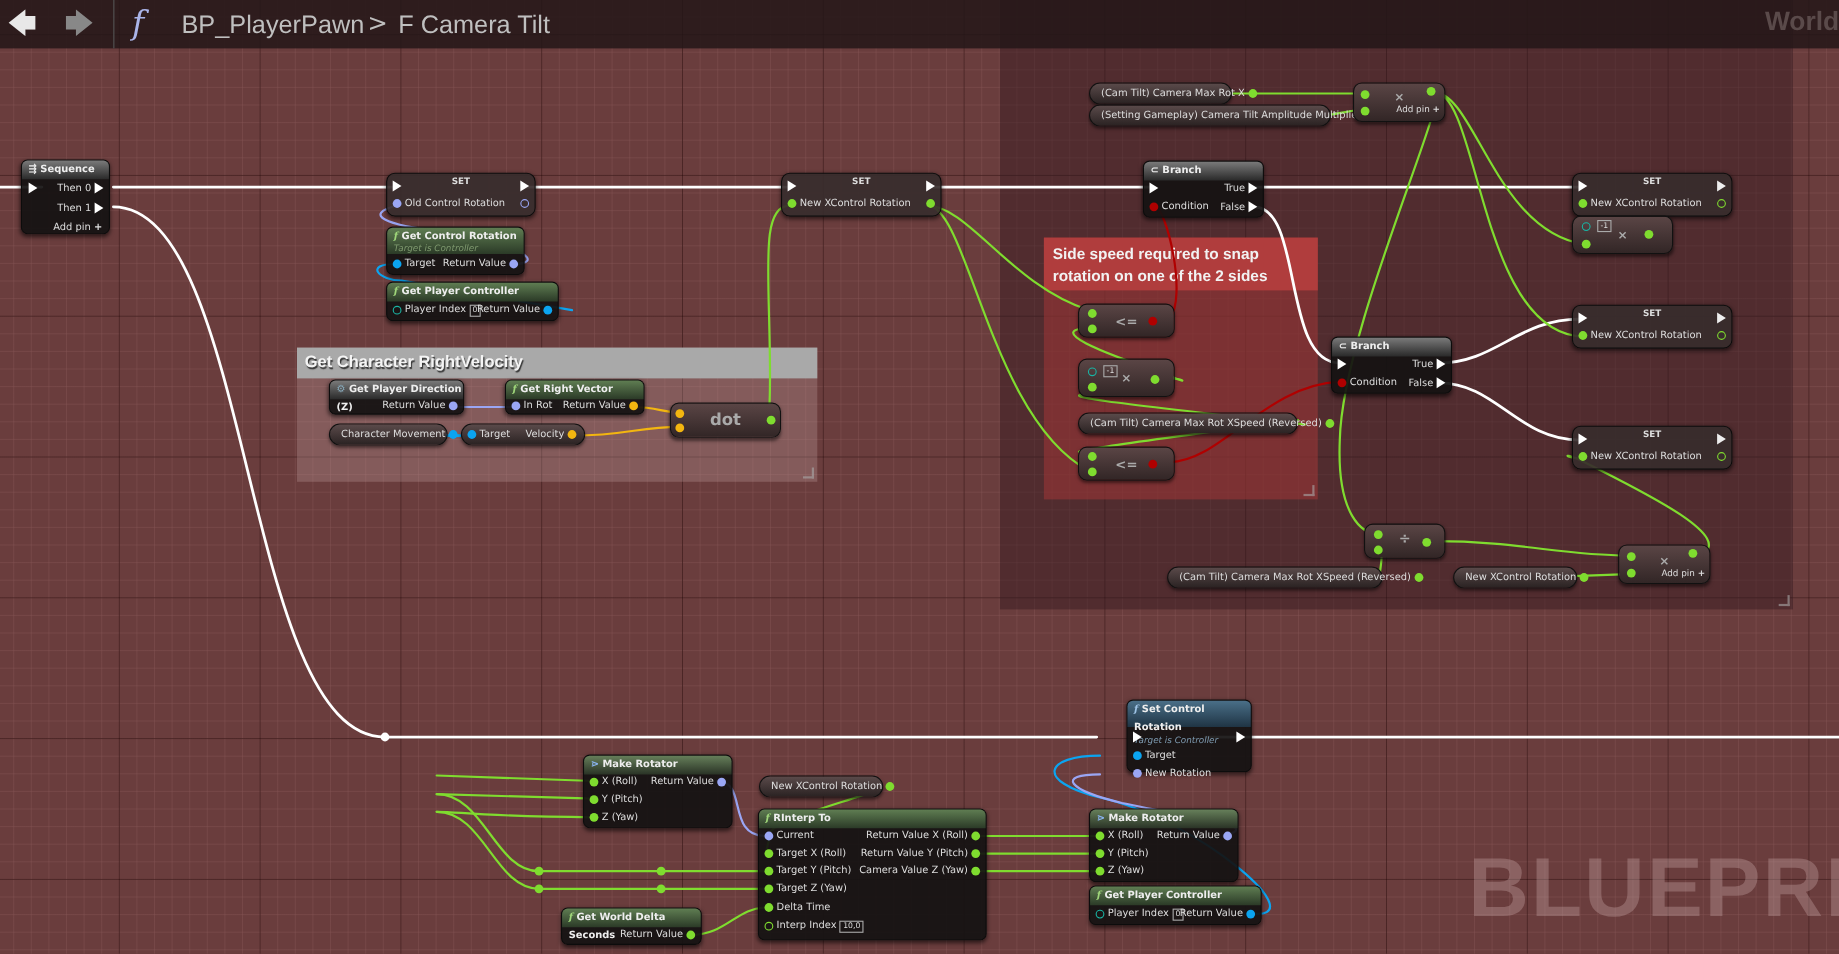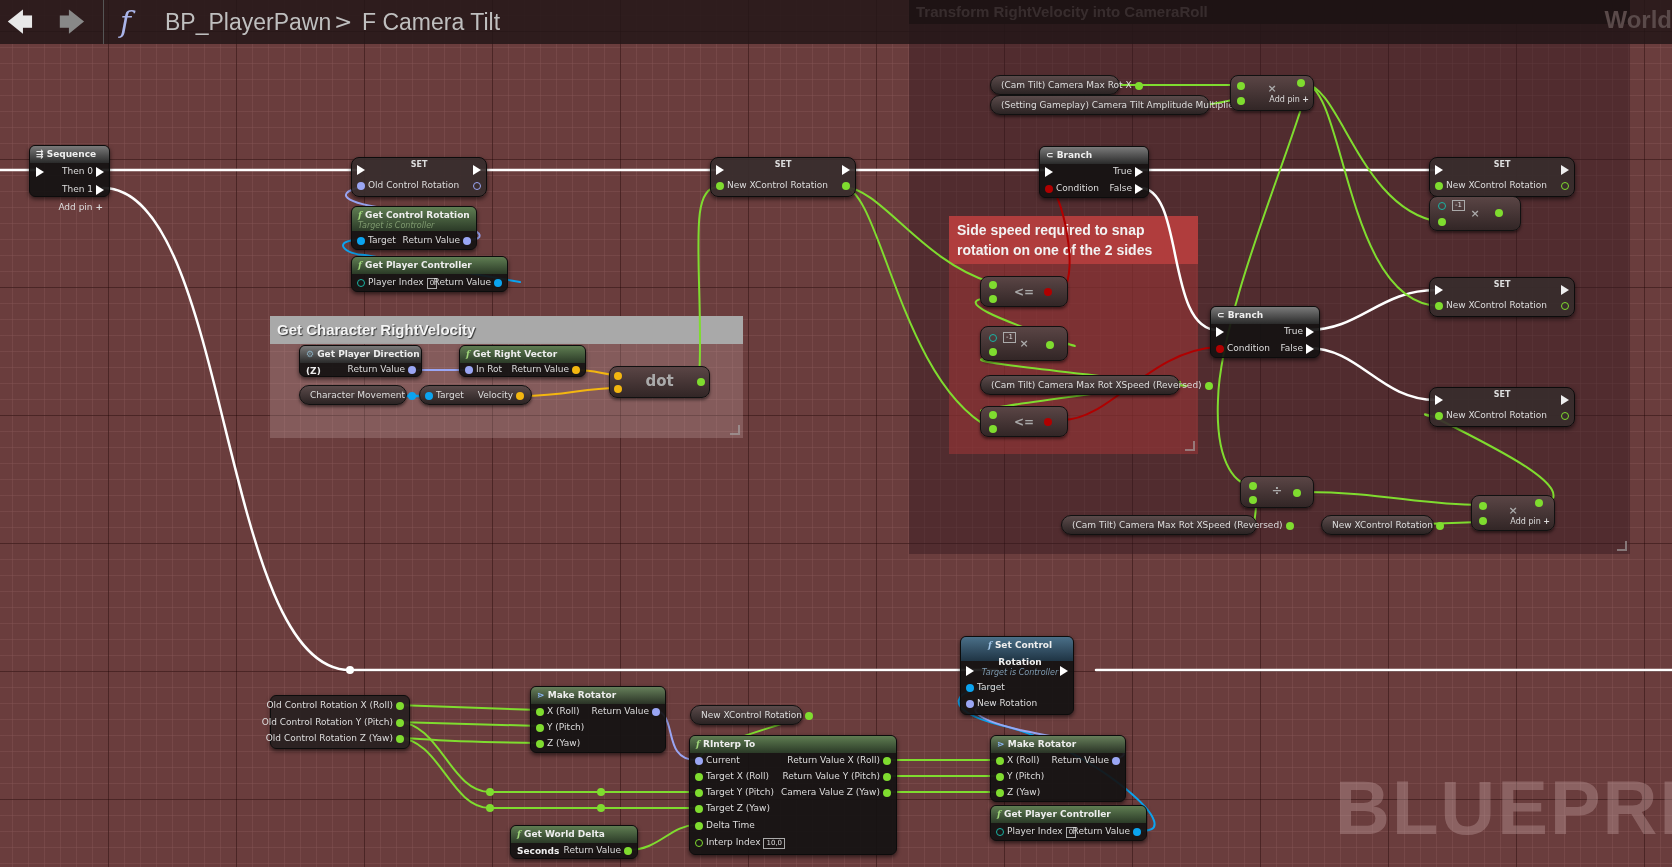--- a/index.html
+++ b/index.html
@@ -54,21 +54,20 @@
   .op .sym{position:absolute;left:0;right:0;text-align:center;color:#aaa;font-weight:bold;}
   .inbox{display:inline-block;border:1px solid #aaa;font-size:7px;padding:0 2px;line-height:9px;margin-left:3px;color:#ddd;}
   .watermark{position:absolute;left:1335px;top:764px;font-family:"Liberation Sans",sans-serif;font-size:76px;font-weight:bold;color:rgba(200,170,170,0.35);letter-spacing:2px;}
 </style>
 </head>
 <body>
 
 <div id="graph">
 
 <div class="comment c-transform">
-  <div class="ctitle">Transform RightVelocity into CameraRoll</div>
   <div class="resize-grip"></div>
 </div>
 <div class="comment c-rightvel">
   <div class="ctitle">Get Character RightVelocity</div>
   <div class="resize-grip"></div>
 </div>
 <div class="comment c-sidespeed">
   <div class="ctitle">Side speed required to snap rotation on one of the 2 sides</div>
   <div class="resize-grip"></div>
 </div>
@@ -129,21 +128,21 @@
     <path d="M886 776 L1000 776" stroke="#7fdc2f" stroke-width="2"></path>
     <path d="M886 792 L1000 792" stroke="#7fdc2f" stroke-width="2"></path>
   </g>
   <circle cx="350" cy="670" r="4" fill="#fff"></circle>
   <circle cx="490" cy="792" r="4" fill="#7fdc2f"></circle>
   <circle cx="601" cy="792" r="4" fill="#7fdc2f"></circle>
   <circle cx="490" cy="808" r="4" fill="#7fdc2f"></circle>
   <circle cx="601" cy="808" r="4" fill="#7fdc2f"></circle>
 </svg>
 
-<div class="node" style="left:29px;top:145px;width:81px;height:52px;">
+<div class="node" style="left:19px;top:145px;width:81px;height:68px;">
   <div class="nh gray"><span>⇶ </span><span>Sequence</span></div>
   <span class="pin" style="left:3px;top:20px;"><span class="exec"></span></span>
   <span class="pin" style="right:2px;top:20px;"><span>Then 0</span><span class="exec"></span></span>
   <span class="pin" style="right:2px;top:38px;"><span>Then 1</span><span class="exec"></span></span>
   <span class="pin" style="right:6px;top:56px;"><span>Add pin</span> <b>+</b></span>
 </div>
 
 <div class="node set" style="left:351px;top:157px;width:136px;height:40px;">
   <div class="set-title">SET</div>
   <span class="pin" style="left:2px;top:6px;"><span class="exec"></span></span>
@@ -304,33 +303,28 @@
 </div>
 
 <div class="op" style="left:1471px;top:495px;width:84px;height:36px;">
   <span class="dot c-green" style="position:absolute;left:4px;top:6px;"></span>
   <span class="dot c-green" style="position:absolute;left:4px;top:21px;"></span>
   <span class="sym" style="top:8px;font-size:11px;">×</span>
   <span class="dot c-green" style="position:absolute;right:8px;top:3px;"></span>
   <span class="pin" style="right:4px;top:21px;font-size:8px;"><span>Add pin</span> <b>+</b></span>
 </div>
 
-<div class="node" style="left:960px;top:636px;width:114px;height:79px;text-align:center;">
+<div class="node" style="left:1024px;top:636px;width:114px;height:66px;">
   <div class="nh blue" style="height:24px;"><span style="font-style:italic;font-family:'DejaVu Serif',serif;color:#9fc4e6;">f </span><span>Set Control Rotation</span><span class="sub">Target is Controller</span></div>
   <span class="pin" style="left:2px;top:28px;"><span class="exec"></span></span>
   <span class="pin" style="right:2px;top:28px;"><span class="exec"></span></span>
   <span class="pin" style="left:2px;top:45px;"><span class="dot c-blue"></span><span>Target</span></span>
   <span class="pin" style="left:2px;top:61px;"><span class="dot c-violet"></span><span>New Rotation</span></span>
 </div>
 
-<div class="node" style="left:270px;top:695px;width:140px;height:54px;background:rgba(40,32,32,0.93);">
-  <span class="pin" style="right:2px;top:4px;"><span>Old Control Rotation X (Roll)</span><span class="dot c-green"></span></span>
-  <span class="pin" style="right:2px;top:21px;"><span>Old Control Rotation Y (Pitch)</span><span class="dot c-green"></span></span>
-  <span class="pin" style="right:2px;top:37px;"><span>Old Control Rotation Z (Yaw)</span><span class="dot c-green"></span></span>
-</div>
 
 <div class="node" style="left:530px;top:686px;width:136px;height:67px;">
   <div class="nh darkgreen"><span style="color:#8ab4f0;">⋗ </span><span>Make Rotator</span></div>
   <span class="pin" style="left:2px;top:19px;"><span class="dot c-green"></span><span>X (Roll)</span></span>
   <span class="pin" style="left:2px;top:35px;"><span class="dot c-green"></span><span>Y (Pitch)</span></span>
   <span class="pin" style="left:2px;top:51px;"><span class="dot c-green"></span><span>Z (Yaw)</span></span>
   <span class="pin" style="right:2px;top:19px;"><span>Return Value</span><span class="dot c-violet"></span></span>
 </div>
 
 <div class="var" style="left:690px;top:705px;width:113px;">

